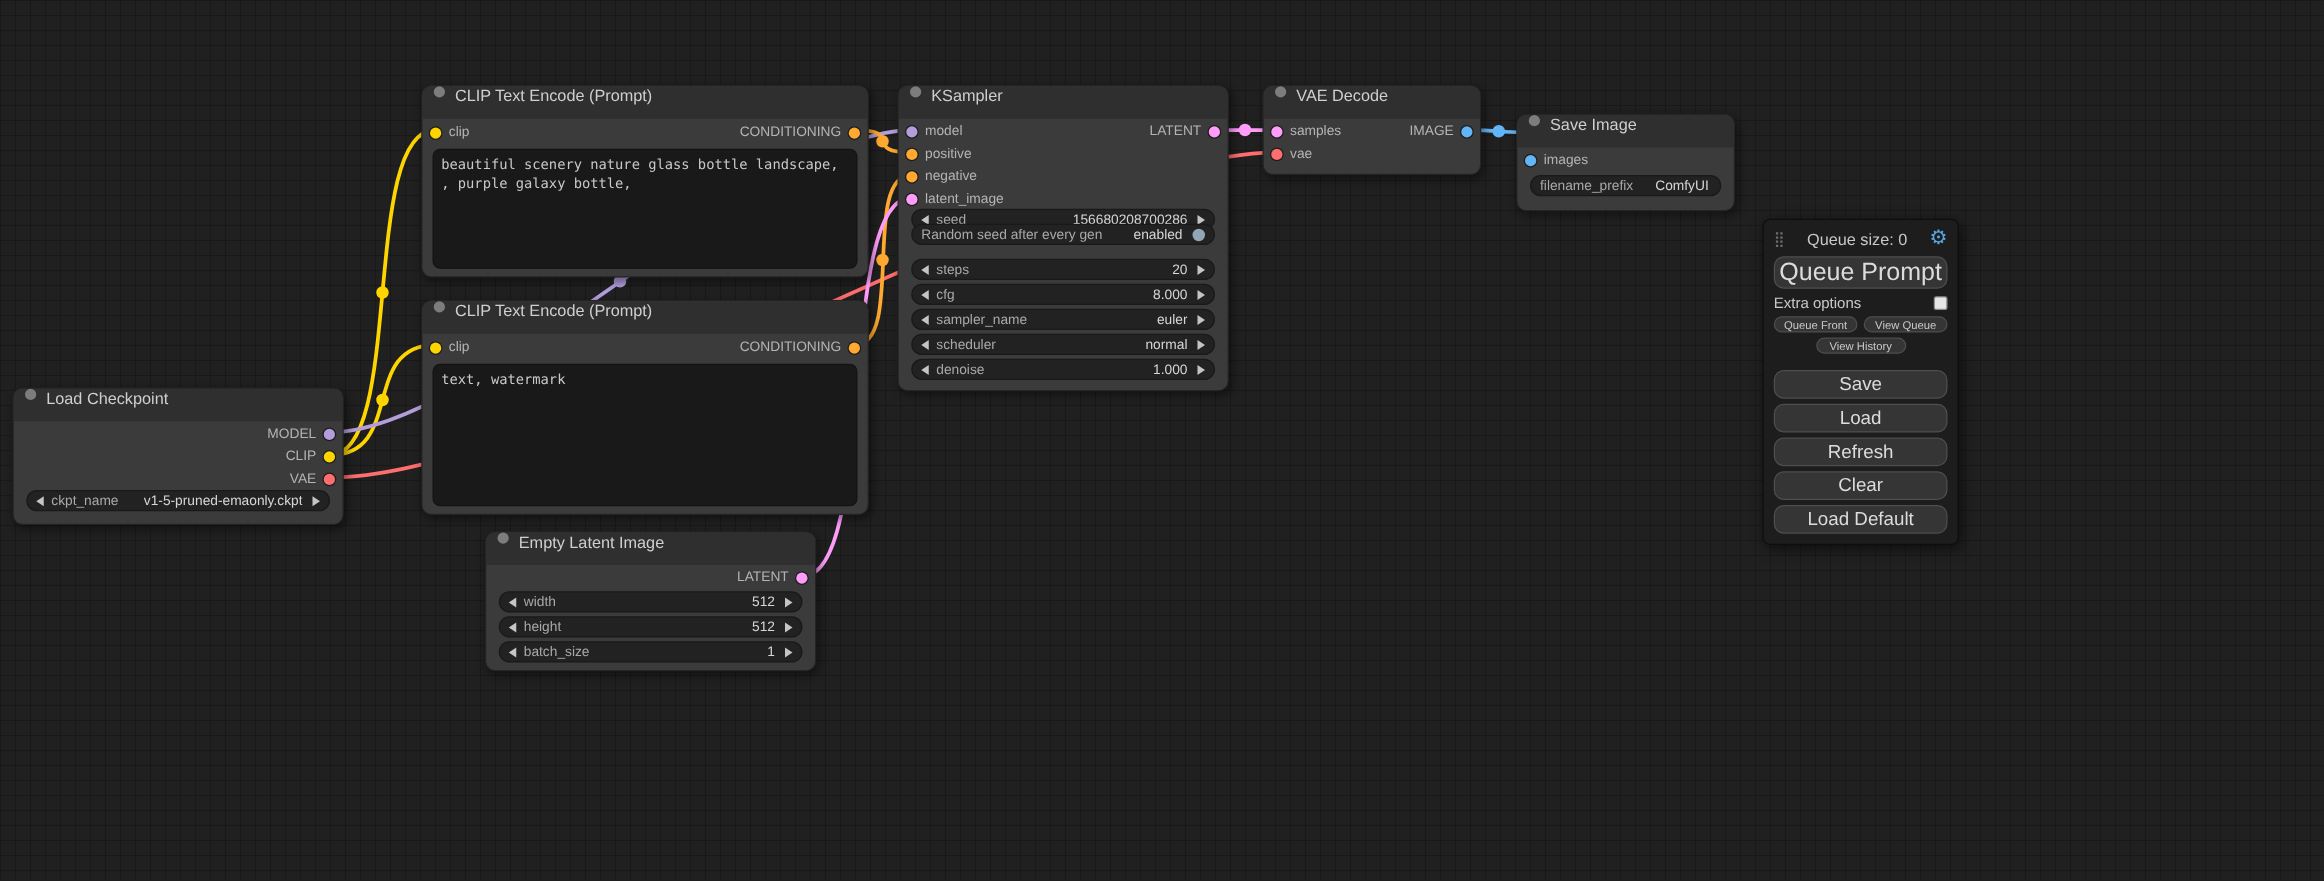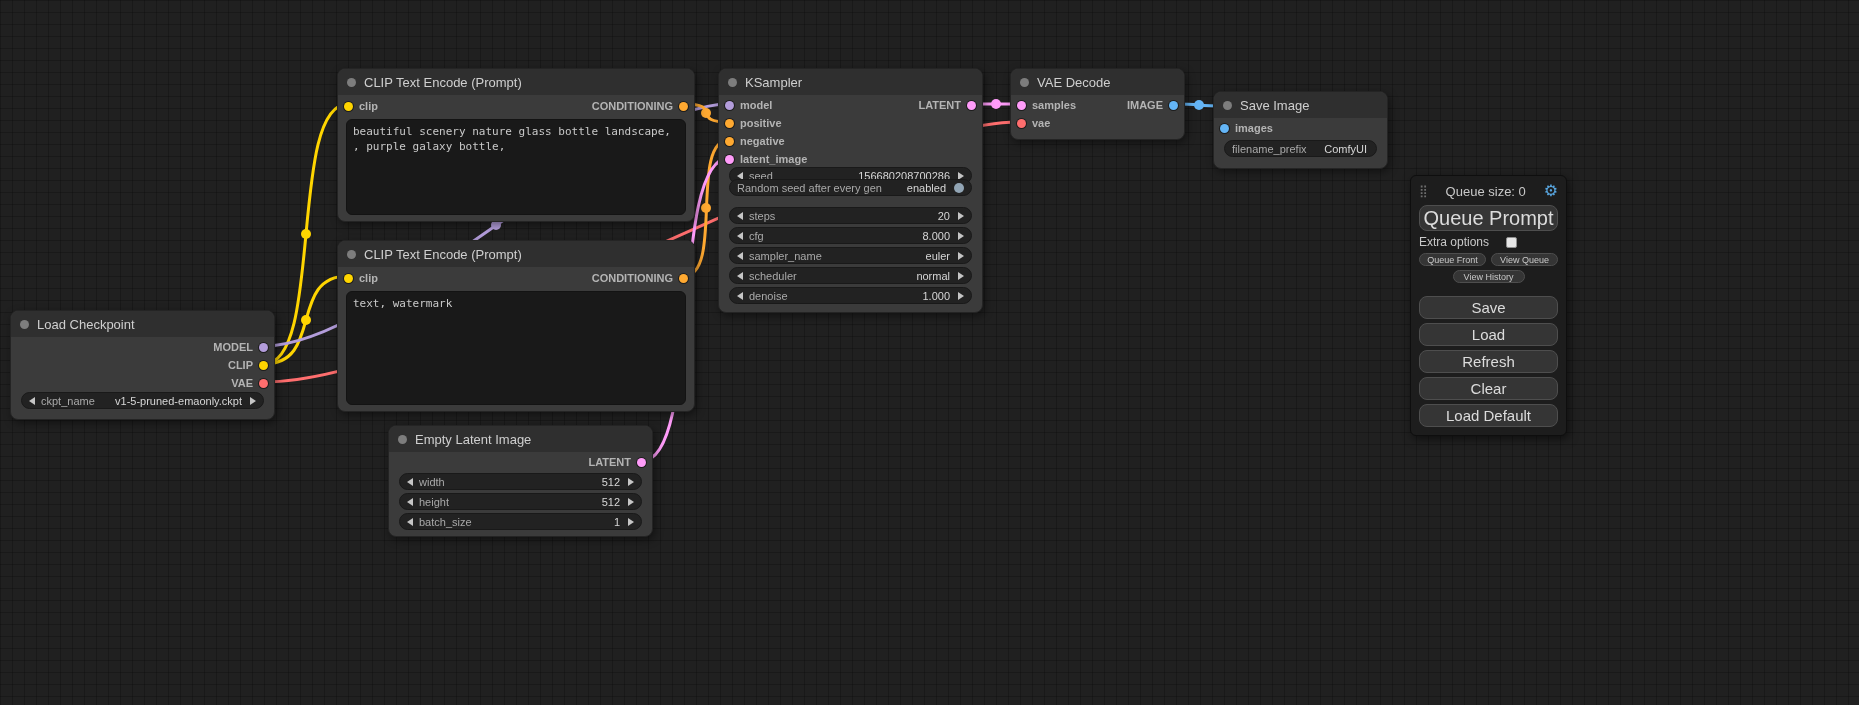--- a/index.html
+++ b/index.html
@@ -21,28 +21,28 @@
 
   .node {
     position: absolute; background: #3b3b3b;
     border: 1px solid #242424; border-radius: 8px;
     box-shadow: 2px 3px 8px rgba(0,0,0,0.45);
     color: #bdbdbd;
   }
   .node-title {
     position: absolute; left: 0; right: 0; top: 0; height: 26px;
     background: #2f2f2f; border-radius: 7px 7px 0 0;
-    display: flex; align-items: center; gap: 8px; padding: 0 9px;
+    display: flex; gap: 8px; padding: 0 9px;
     font-size: 13px; color: #cfcfcf; cursor: move;
   }
   .title-dot { width: 9px; height: 9px; border-radius: 50%; background: #7d7d7d; flex: none; }
   .slot {
     position: absolute; left: 0; right: 0; height: 18px;
     display: flex; align-items: center; gap: 6px; padding: 0 6px;
-    font-size: 11px; color: #b4b4b4; font-weight: bold;
+    font-size: 11px; color: #b4b4b4;
   }
   .slot.out { justify-content: flex-end; }
   .slot-dot {
     width: 9px; height: 9px; border-radius: 50%; flex: none;
     box-shadow: 0 0 0 1px rgba(0,0,0,0.5); cursor: crosshair;
   }
   .widget {
     position: absolute; left: 10px; right: 10px; height: 17px;
     background: #222; border: 1px solid #191919; border-radius: 9px;
     display: flex; align-items: center; gap: 6px; padding: 0 7px;
@@ -69,21 +69,21 @@
   }
   .menu-header { display: flex; align-items: center; justify-content: space-between; height: 20px; color: #c8c8c8; font-size: 13px; }
   .drag-handle { color: #6e6e6e; font-size: 12px; cursor: grab; }
   .gear { font-size: 16px; cursor: pointer; line-height: 1; }
   .btn {
     background: #353535; border: 1px solid #4e4e4e; border-radius: 8px;
     color: #dcdcdc; font-family: inherit; cursor: pointer; display: block; width: 100%;
   }
   .btn.queue { height: 26px; font-size: 20px; }
   .btn.action { height: 23px; font-size: 15px; }
-  .extra-row { display: flex; align-items: center; justify-content: flex-start; gap: 17px; font-size: 12px; color: #c9c9c9; height: 14px; }
+  .extra-row { display: flex; align-items: center; justify-content: space-between; gap: 17px; font-size: 12px; color: #c9c9c9; height: 14px; }
   input.checkbox { appearance: none; -webkit-appearance: none; width: 11px; height: 11px; background: #e6e6e6; border: 1px solid #8f8f8f; border-radius: 2px; cursor: pointer; }
   .small-row { display: flex; gap: 5px; justify-content: center; }
   .btn.small { height: 13px; font-size: 9px; line-height: 10px; border-radius: 7px; flex: 1; padding: 0 4px; color: #c9c9c9; width: auto; }
   .btn.small.fixed { flex: 0 0 auto; width: 72px; }
   .mt { margin-top: 9px; }
 </style>
 </head>
 <body>
 
 <div id="canvas">

